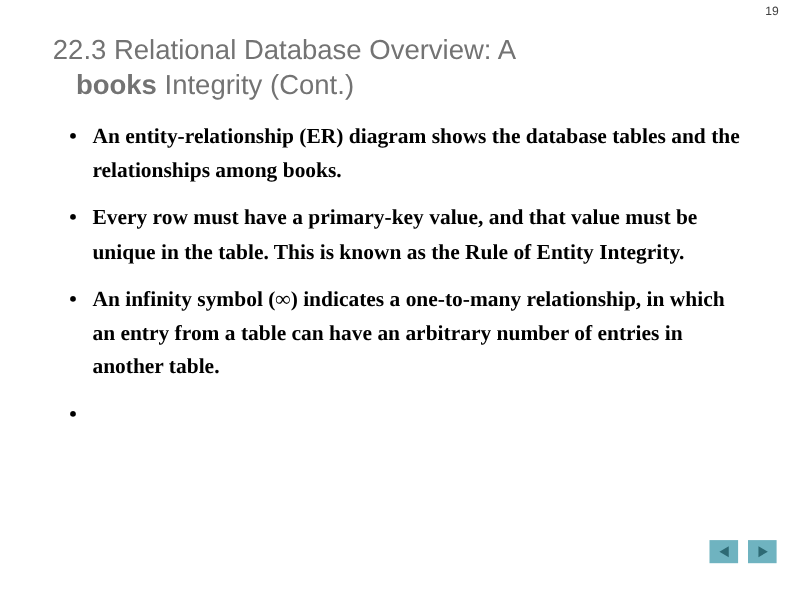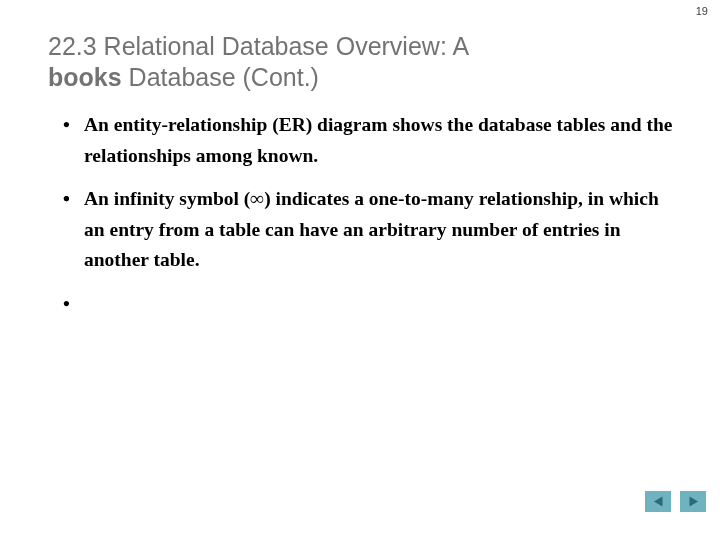--- a/index.html
+++ b/index.html
@@ -39,20 +39,21 @@
     width: 600px;
     font-family: "Liberation Sans", sans-serif;
     font-size: 25px;
     font-weight: normal;
     color: #737373;
     line-height: 31px;
     letter-spacing: 0px;
   }
   .title .mono-term {
     font-weight: bold;
+    margin-left: 21px;
   }
 
   
   .body {
     position: absolute;
     left: 56px;
     top: 110px;
     width: 624px;
   }
   .bullet {
@@ -114,32 +115,33 @@
 </style>
 </head>
 <body>
 
 <div class="slide">
 
   <div class="page-number">19</div>
 
   <h1 class="title">
     <span>22.3 Relational Database Overview: A</span><br>
-    <span class="mono-term">books</span><span> Database (Cont.)</span>
+    <span class="mono-term">books</span><span> Integrity (Cont.)</span>
   </h1>
 
   <div class="body">
 
     <div class="bullet">
       <span class="dot">•</span>
-      <span>An entity-relationship (ER) diagram shows the database tables and the relationships among known.</span>
+      <span>An entity-relationship (ER) diagram shows the database tables and the relationships among books.</span>
     </div>
 
     <div class="bullet">
       <span class="dot">•</span>
+      <span>Every row must have a primary-key value, and that value must be unique in the table. This is known as the Rule of Entity Integrity.</span>
     </div>
 
     <div class="bullet">
       <span class="dot">•</span>
       <span>An infinity symbol (∞) indicates a one-to-many relationship, in which an entry from a table can have an arbitrary number of entries in another table.</span>
     </div>
 
     <div class="bullet">
       <span class="dot">•</span>
     </div>

